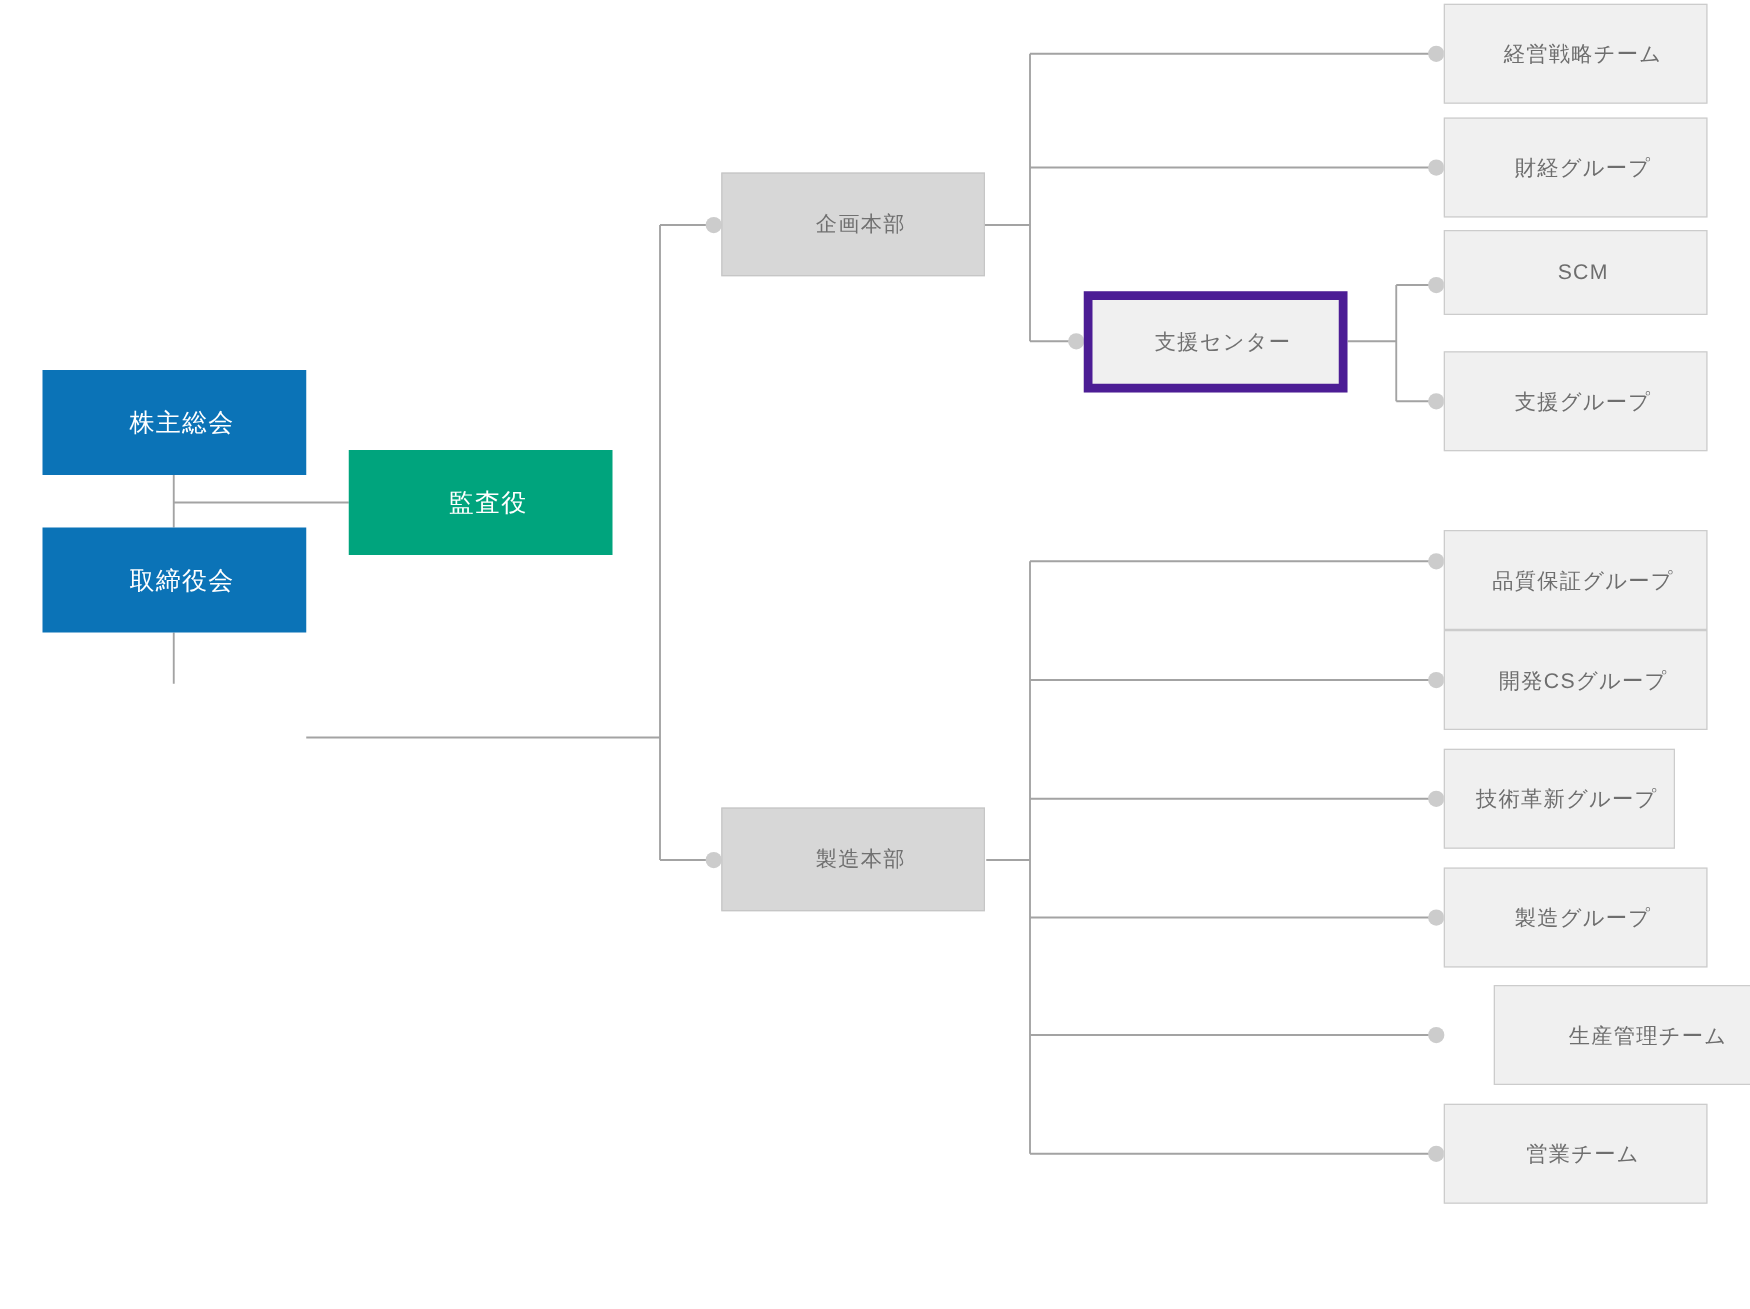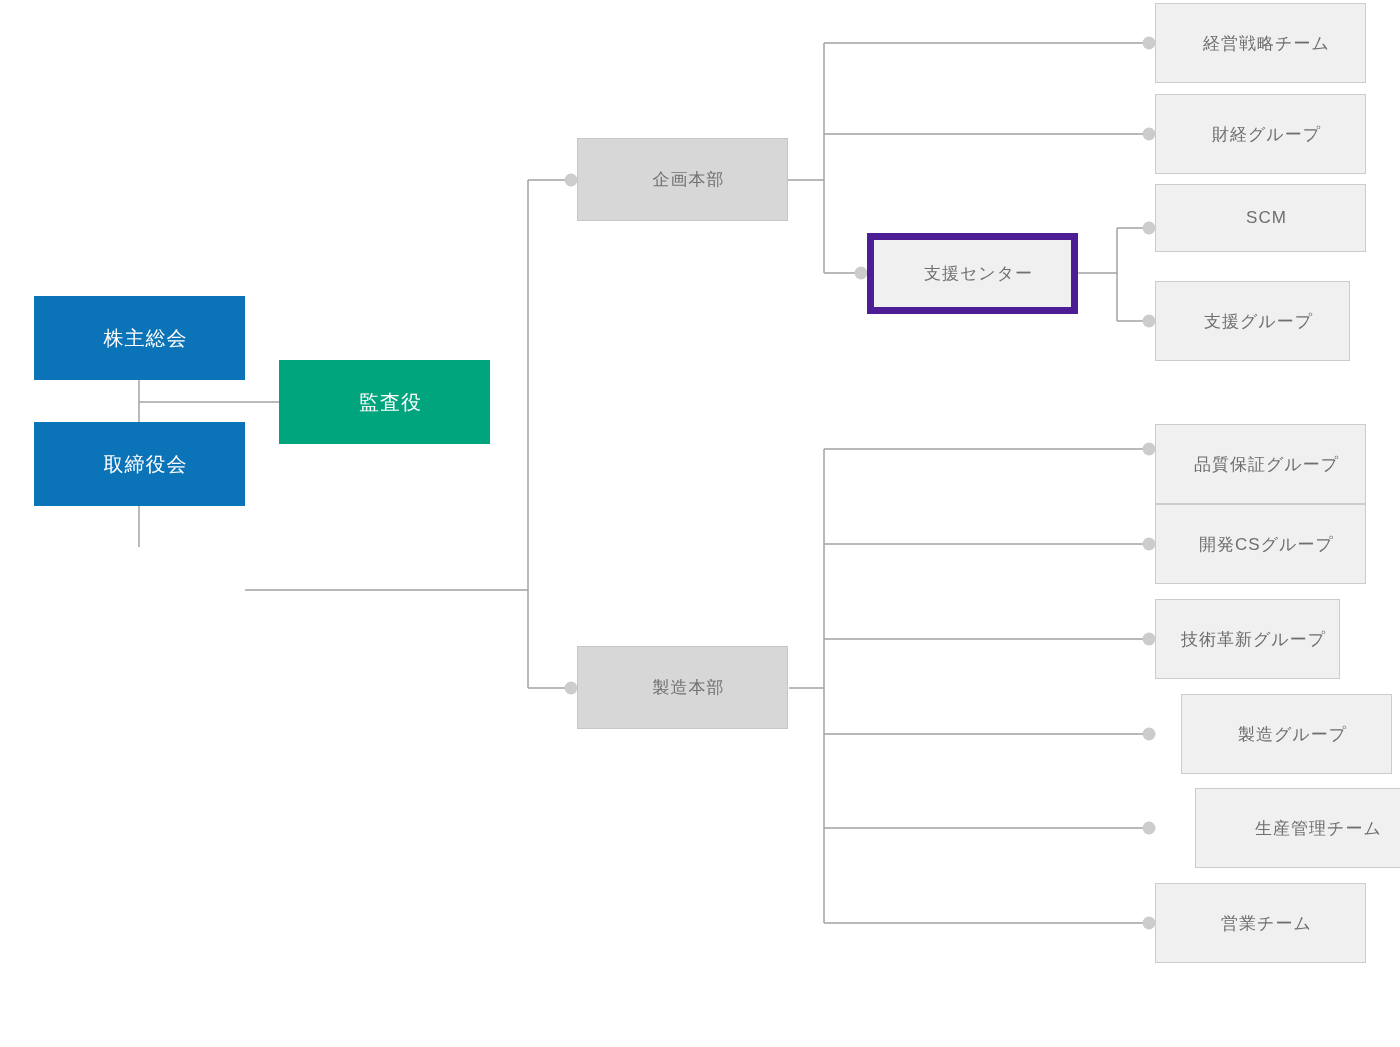--- a/index.html
+++ b/index.html
@@ -107,21 +107,21 @@
   <div class="node exec" style="left:34px; top:422px; width:211px; height:84px;">取締役会</div>
   <div class="node audit" style="left:279px; top:360px; width:211px; height:84px;">監査役</div>
 
   <div class="node division" style="left:577px; top:138px; width:211px; height:83px;">企画本部</div>
   <div class="node subcenter" style="left:867px; top:233px; width:211px; height:81px;">支援センター</div>
   <div class="node division" style="left:577px; top:646px; width:211px; height:83px;">製造本部</div>
 
   <div class="node leaf" style="left:1155px; top:3px; width:211px; height:80px;">経営戦略チーム</div>
   <div class="node leaf" style="left:1155px; top:94px; width:211px; height:80px;">財経グループ</div>
   <div class="node leaf" style="left:1155px; top:184px; width:211px; height:68px;">SCM</div>
-  <div class="node leaf" style="left:1155px; top:281px; width:195px; height:80px;">支援グループ</div>
+  <div class="node leaf" style="left:1155px; top:281px; width:211px; height:80px;">支援グループ</div>
   <div class="node leaf" style="left:1155px; top:424px; width:211px; height:80px;">品質保証グループ</div>
   <div class="node leaf" style="left:1155px; top:504px; width:211px; height:80px;">開発CSグループ</div>
   <div class="node leaf" style="left:1155px; top:599px; width:185px; height:80px;">技術革新グループ</div>
-  <div class="node leaf" style="left:1155px; top:694px; width:211px; height:80px;margin-left:26px;">製造グループ</div>
+  <div class="node leaf" style="left:1155px; top:694px; width:211px; height:80px;">製造グループ</div>
   <div class="node leaf" style="left:1155px; top:788px; width:235px; height:80px;margin-left:40px;">生産管理チーム</div>
   <div class="node leaf" style="left:1155px; top:883px; width:211px; height:80px;">営業チーム</div>
 
 </div>
 
 </body></html>

